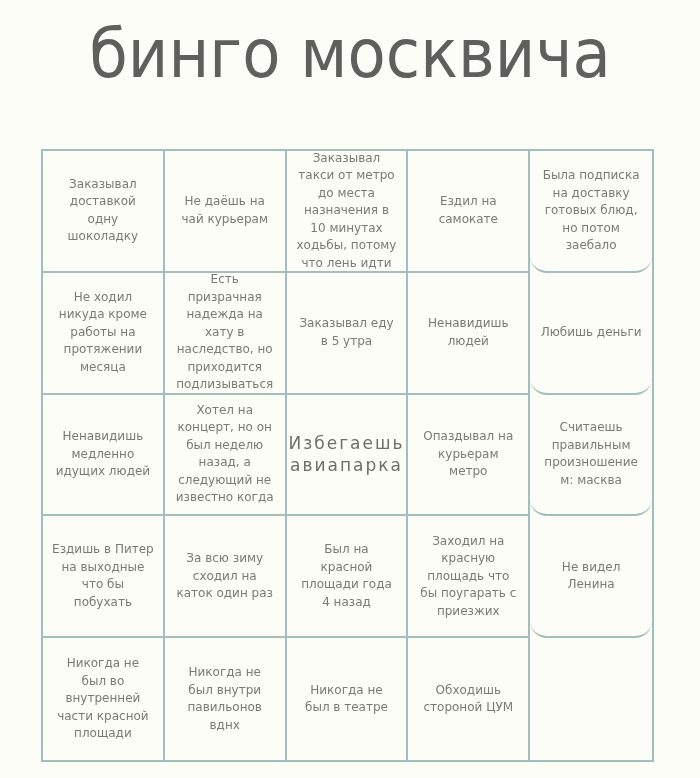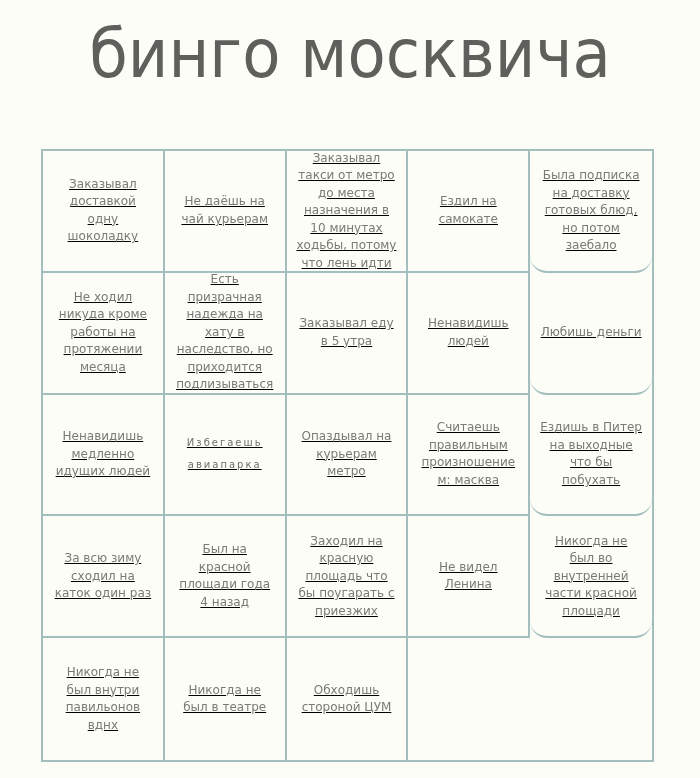--- a/index.html
+++ b/index.html
@@ -44,33 +44,32 @@
     .cell {
       border-right: 2px solid #a2bfbd;
       border-bottom: 2px solid #a2bfbd;
       display: flex;
       align-items: center;
       justify-content: center;
       text-align: center;
       padding: 0 8px;
       box-sizing: border-box;
       overflow: hidden;
-      text-decoration: underline;
     }
     .cell:nth-child(5n) { border-right: none; border-radius: 17px; }
     .cell:nth-child(n+21) { border-bottom: none; }
     .cell-text {
       font-family: "DejaVu Sans", sans-serif;
       font-size: 12px;
       line-height: 17.5px;
       color: #7a7a76;
       white-space: pre-line;
     }
     .cell.center .cell-text {
-      font-size: 10px;
+      font-size: 17px;
       letter-spacing: 2px;
       line-height: 22px;
       color: #6e6e6a;
     }
   </style>
 </head>
 <body>
 
 <div class="title">бинго москвича</div>
 
@@ -132,20 +131,28 @@
     </div>
   <div class="cell">
       <span class="cell-text">Любишь деньги</span>
     </div>
 
   <div class="cell">
       <span class="cell-text">Ненавидишь
 медленно
 идущих людей</span>
     </div>
+  <div class="cell">
+      <span class="cell-text">Хотел на
+концерт, но он
+был неделю
+назад, а
+следующий не
+известно когда</span>
+    </div>
   <div class="cell center">
       <span class="cell-text">Избегаешь
 авиапарка</span>
     </div>
   <div class="cell">
       <span class="cell-text">Опаздывал на
 курьерам
 метро</span>
     </div>
 

